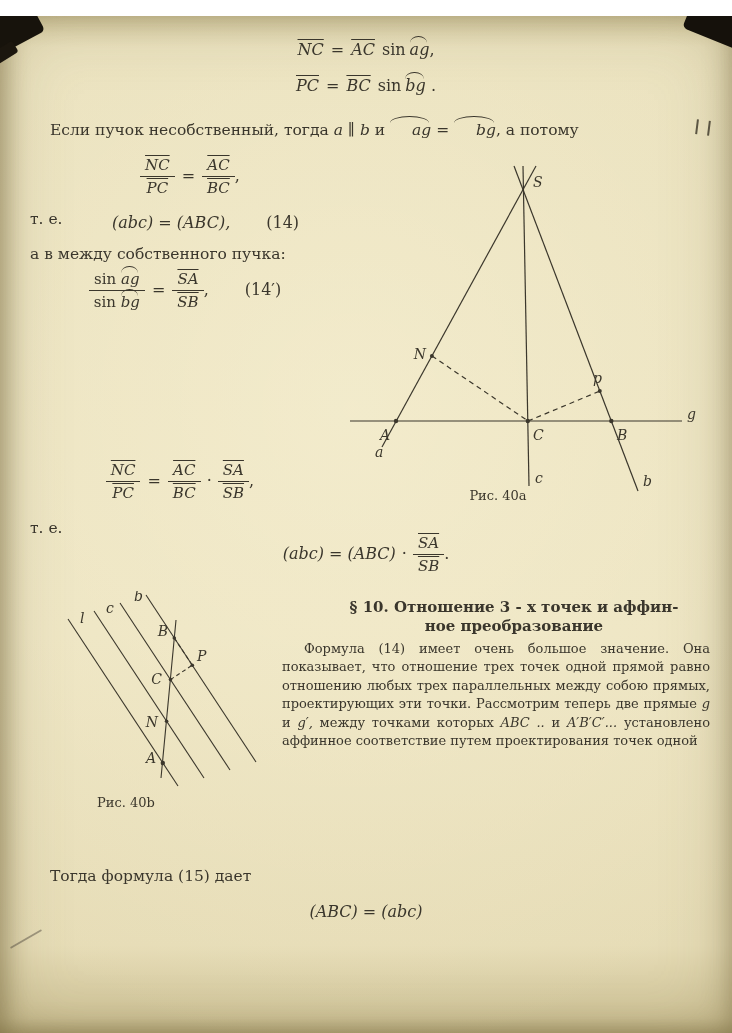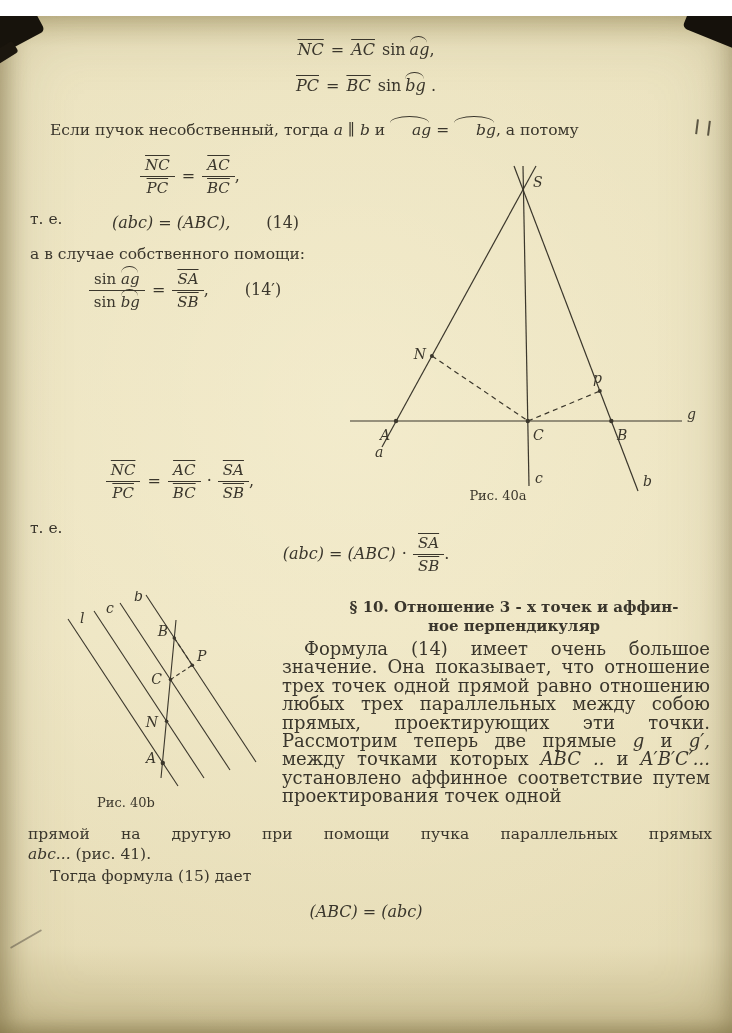--- a/index.html
+++ b/index.html
@@ -70,21 +70,21 @@
   <div class="abs fm" style="top:140px; left:70px; width:240px; text-align:center;">
     <span class="frac"><span class="num it ol">NC</span><span class="den it ol">PC</span></span><span class="eq">=</span><span class="frac"><span class="num it ol">AC</span><span class="den it ol">BC</span></span><span>,</span>
   </div>
 
   <div class="abs txt" style="top:193px; left:30px;">т. е.</div>
 
   <div class="abs fm" style="top:197px; left:112px;">
     <span class="it">(abc) = (ABC),</span><span class="tag">(14)</span>
   </div>
 
-  <div class="abs txt" style="top:228px; left:30px;">а в случае собственного помощи:</div>
+  <div class="abs txt" style="top:228px; left:30px;">а в между собственного пучка:</div>
 
   <div class="abs fm" style="top:254px; left:30px; width:310px; text-align:center;">
     <span class="frac">
       <span class="num"><span class="rm">sin</span> <span class="hat">ag</span></span>
       <span class="den"><span class="rm">sin</span> <span class="hat">bg</span></span>
     </span><span class="eq">=</span><span class="frac"><span class="num it ol">SA</span><span class="den it ol">SB</span></span><span>,</span><span class="tag">(14′)</span>
   </div>
 
 
   <div class="abs fm" style="top:445px; left:30px; width:300px; text-align:center;">
@@ -123,24 +123,24 @@
       <text x="357" y="268">g</text>
       <text x="45" y="306">a</text>
       <text x="313" y="335">b</text>
       <text x="205" y="332">c</text>
     </g>
     <text class="fig-caption" x="168" y="349" text-anchor="middle">Рис. 40a</text>
   </svg>
 
   <div class="abs sec-h" style="top:582px; left:304px; width:420px;">
     <span>§ 10. Отношение 3 - х точек и аффин-</span>
-    <span>ное перпендикуляр</span>
+    <span>ное преобразование</span>
   </div>
 
-  <div class="abs para indent" style="top:624px; left:282px; width:428px; font-size:18px; line-height:18.4px;">
+  <div class="abs para indent" style="top:624px; left:282px; width:428px; font-size:13px; line-height:18.4px;">
     <span>Формула (14) имеет очень большое значение. Она показывает, что отношение трех точек одной прямой равно отношению любых трех параллельных между собою прямых, проектирующих эти точки. Рассмотрим теперь две прямые </span><span class="it">g</span><span> и </span><span class="it">g′,</span><span> между точками которых </span><span class="it">ABC ..</span><span> и </span><span class="it">A′B′C′...</span><span> установлено аффинное соответствие путем проектирования точек одной</span>
   </div>
 
   <svg class="abs" style="top:575px; left:48px;" viewBox="0 0 215 230" width="215" height="230">
     <g stroke="#3b372c" stroke-width="1.1" fill="none">
       <line x1="98" y1="4" x2="208" y2="171"></line>
       <line x1="72" y1="12" x2="182" y2="179"></line>
       <line x1="46" y1="20" x2="156" y2="187"></line>
       <line x1="20" y1="28" x2="130" y2="195"></line>
       <line x1="128" y1="29" x2="113" y2="187"></line>
@@ -160,24 +160,20 @@
       <text x="32" y="32">l</text>
       <text x="120" y="45" text-anchor="end">B</text>
       <text x="149" y="70">P</text>
       <text x="114" y="93" text-anchor="end">C</text>
       <text x="110" y="136" text-anchor="end">N</text>
       <text x="108" y="172" text-anchor="end">A</text>
     </g>
     <text class="fig-caption" x="78" y="216" text-anchor="middle">Рис. 40b</text>
   </svg>
 
-  <div class="abs txt" style="top:808px; left:28px; width:684px;">
-    <span class="cont-l1">прямой на другую при помощи пучка параллельных прямых</span>
-    <span class="cont-l2"><span class="it">abc...</span><span> (рис. 41).</span></span>
-  </div>
 
   <div class="abs txt indent" style="top:850px; left:28px; width:420px;">Тогда формула (15) дает</div>
 
   <div class="abs center fm" style="top:886px;">
     <span class="it">(ABC) = (abc)</span>
   </div>
 
 </div>
 
 </body></html>

